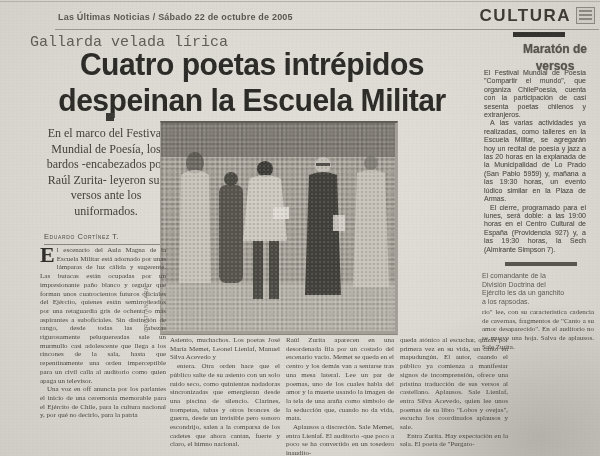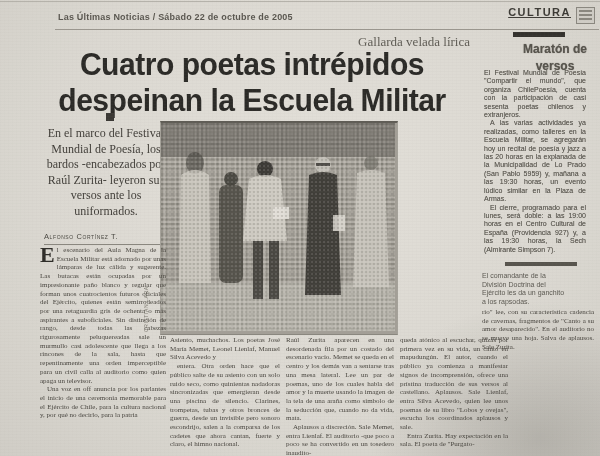--- a/index.html
+++ b/index.html
@@ -15,30 +15,30 @@
   .grain{
     position:absolute;inset:0;pointer-events:none;opacity:.5;
     background:
       repeating-linear-gradient(0deg, rgba(160,156,148,.07) 0 1px, rgba(255,255,255,0) 1px 3px),
       repeating-linear-gradient(90deg, rgba(160,156,148,.05) 0 1px, rgba(255,255,255,0) 1px 4px);
   }
   
   .masthead{position:absolute;left:58px;top:12px;font-family:"Liberation Sans",sans-serif;
     font-size:9px;font-weight:bold;color:#5a5750;letter-spacing:.2px;}
   .section{position:absolute;right:42px;top:6px;font-family:"Liberation Sans",sans-serif;
-    font-size:11px;font-weight:bold;color:#3c3a35;letter-spacing:1.5px;text-decoration:underline;}
+    font-size:17px;font-weight:bold;color:#3c3a35;letter-spacing:1.5px;}
   .page-badge{position:absolute;right:18px;top:7px;width:17px;height:15px;
     border:1px solid #8a877f;background:#cfccc5;}
   .page-badge i{display:block;height:2px;margin:2px 2px 0 2px;background:#8a877f;}
   .rule-top{position:absolute;left:55px;right:14px;top:29px;height:1px;background:#9a968e;}
   .rule-top2{position:absolute;left:0;right:0;top:1px;height:1px;background:#b5b2aa;}
 
   
-  .kicker{position:absolute;left:30px;top:34px;width:440px;text-align:right;
-    font-family:Liberation Serif, serif;font-size:13px;color:#5f5c55;}
+  .kicker{position:absolute;left:30px;top:34px;width:440px;text-align:left;
+    font-family:Liberation Mono, monospace;font-size:15px;color:#5f5c55;}
   .headline{position:absolute;left:18px;top:47px;width:468px;text-align:center;
     font-family:"Liberation Sans",sans-serif;font-weight:bold;font-size:31px;line-height:36px;
     color:#2b2a27;letter-spacing:-.5px;transform:scaleX(.97);transform-origin:center;}
 
   
   .deck-bullet{position:absolute;left:106px;top:113px;width:8px;height:8px;background:#3a3834;}
   .deck{position:absolute;left:44px;top:126px;width:124px;text-align:center;
     font-size:12px;line-height:15.5px;color:#413e39;}
 
   
@@ -98,21 +98,21 @@
 
   <div class="kicker">Gallarda velada lírica</div>
   <div class="headline">
     <div>Cuatro poetas intrépidos</div>
     <div>despeinan la Escuela Militar</div>
   </div>
 
   <div class="deck-bullet"></div>
   <div class="deck">En el marco del Festival Mundial de Poesía, los bardos -encabezados por Raúl Zurita- leyeron sus versos ante los uniformados.</div>
 
-  <div class="byline">Alfonso Cortínez T.</div>
+  <div class="byline">Eduardo Cortínez T.</div>
 
   <div class="photo">
     <svg width="234" height="208" viewBox="0 0 234 208">
       <defs>
         <pattern id="ht" width="5" height="5" patternUnits="userSpaceOnUse">
           <rect width="5" height="5" fill="#a7a39b"></rect>
           <rect width="2.5" height="2.5" fill="#8d8a82"></rect>
           <rect x="2.5" y="2.5" width="2.5" height="2.5" fill="#b7b3ab"></rect>
         </pattern>
         <pattern id="ht2" width="4" height="4" patternUnits="userSpaceOnUse">

